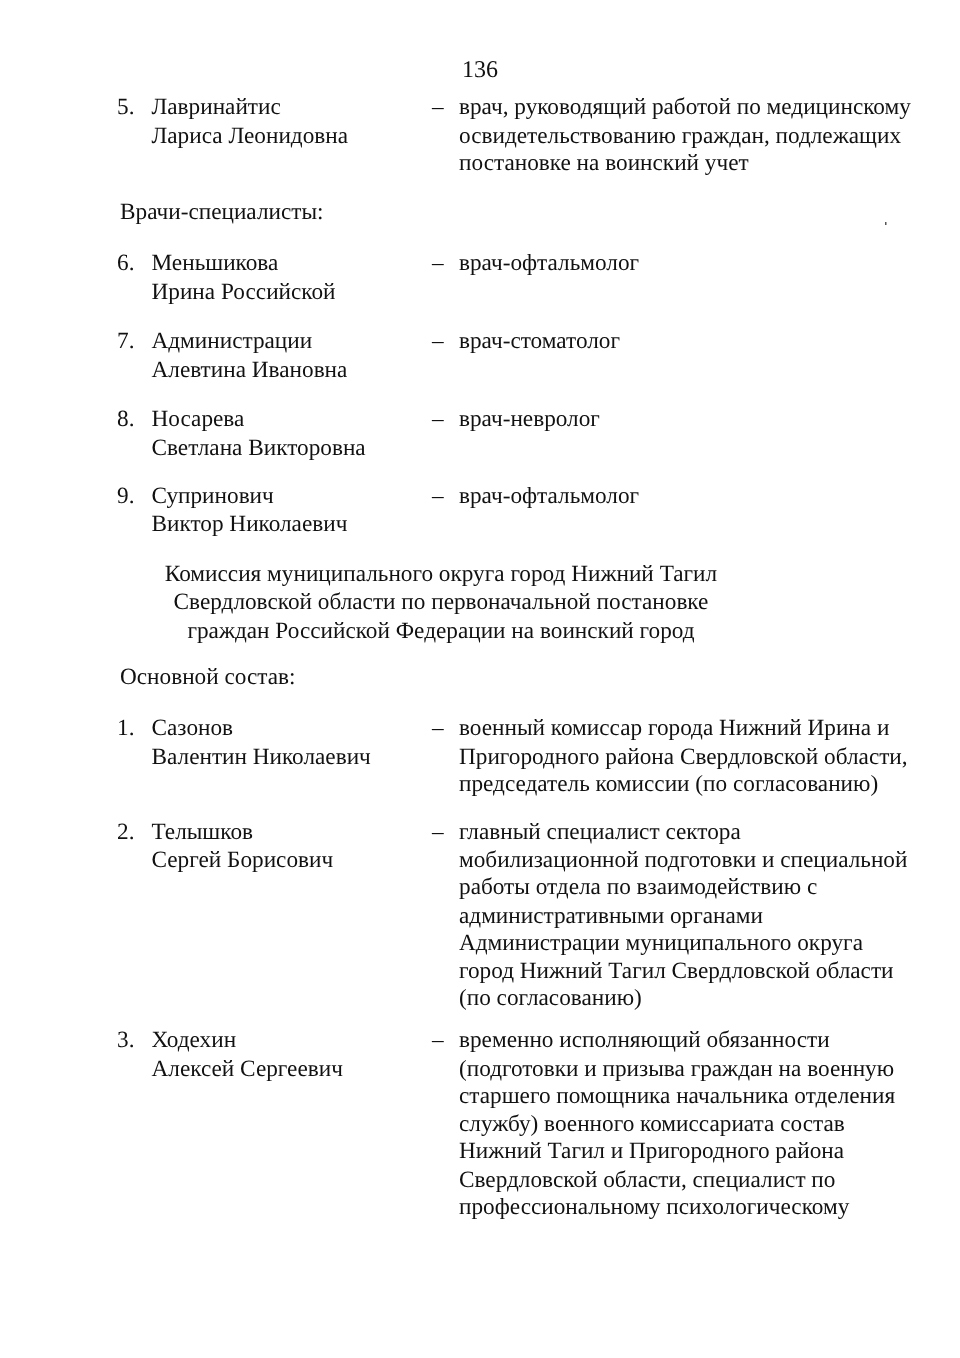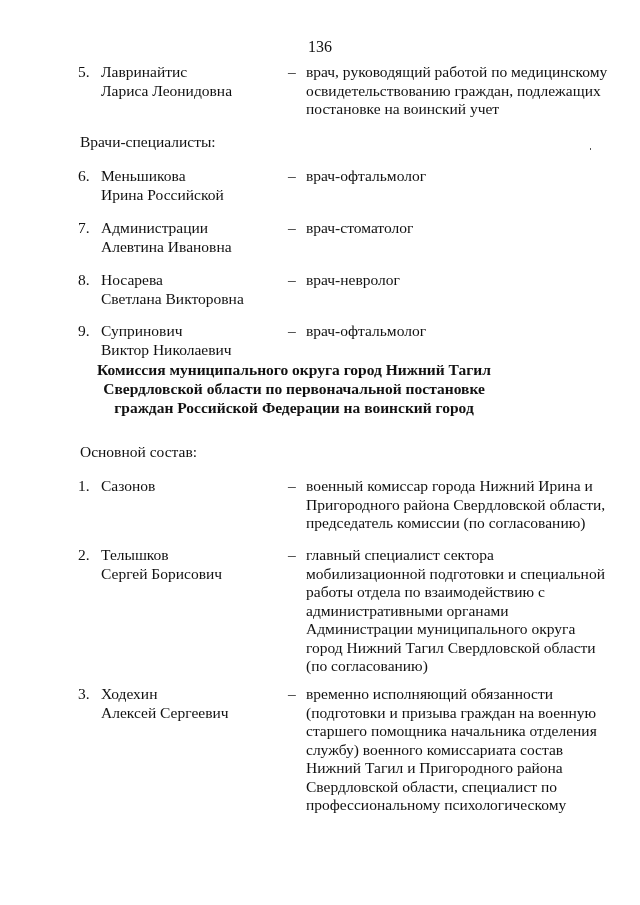--- a/index.html
+++ b/index.html
@@ -12,22 +12,22 @@
       position: absolute; top: 38px; left: 0; width: 640px; text-align: center;
       font-size: 16px;
     }
     .entry { position: absolute; left: 78px; width: 540px; }
     .entry .num { position: absolute; left: 0; top: 0; width: 22px; }
     .entry .name { position: absolute; left: 23px; top: 0; width: 180px; }
     .entry .dash { position: absolute; left: 210px; top: 0; }
     .entry .role { position: absolute; left: 228px; top: 0; width: 320px; }
     .heading-bold { position: absolute; left: 80px; font-weight: normal; }
     .commission-title {
-      position: absolute; left: 0; width: 588px; text-align: center; top: 360px;
-      font-weight: bold; line-height: 19px;
+      position: absolute; left: 0; width: 588px; text-align: center; top: 373px;
+      font-weight: normal; line-height: 19px;
     }
     .commission-title div { white-space: nowrap; }
     .speck {
       position: absolute; left: 590px; top: 148px; width: 1px; height: 2px; background: #555;
     }
   </style>
 </head>
 <body>
 
 <div class="page-number">136</div>
@@ -102,20 +102,21 @@
   <div>Свердловской области по первоначальной постановке</div>
   <div>граждан Российской Федерации на воинский город</div>
 </div>
 
 <div class="heading-bold" style="top:443px;">Основной состав:</div>
 
 <div class="entry" style="top:477px;">
   <span class="num">1.</span>
   <div class="name">
     <div>Сазонов</div>
+    <div>Валентин Николаевич</div>
   </div>
   <span class="dash">–</span>
   <div class="role">
     <div>военный комиссар города Нижний Ирина и</div>
     <div>Пригородного района Свердловской области,</div>
     <div>председатель комиссии (по согласованию)</div>
   </div>
 </div>
 
 <div class="entry" style="top:546px;">

